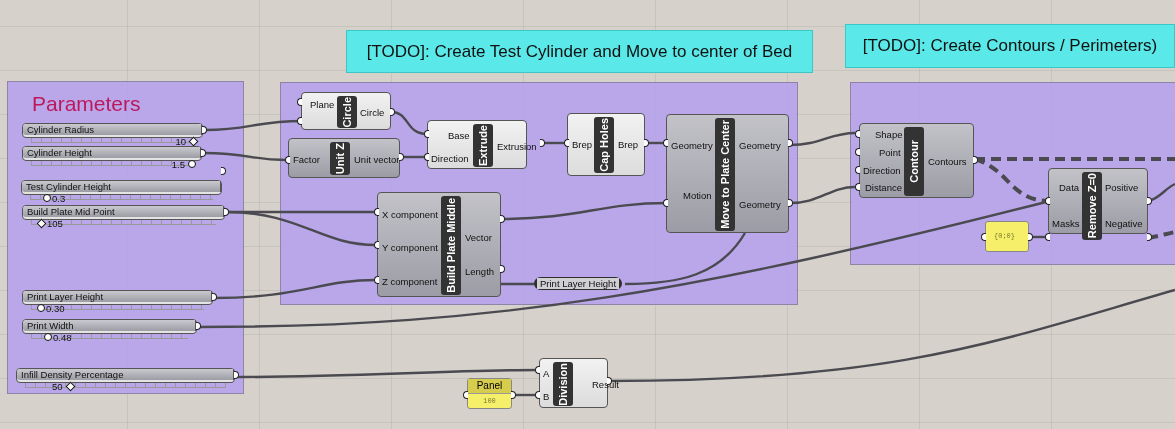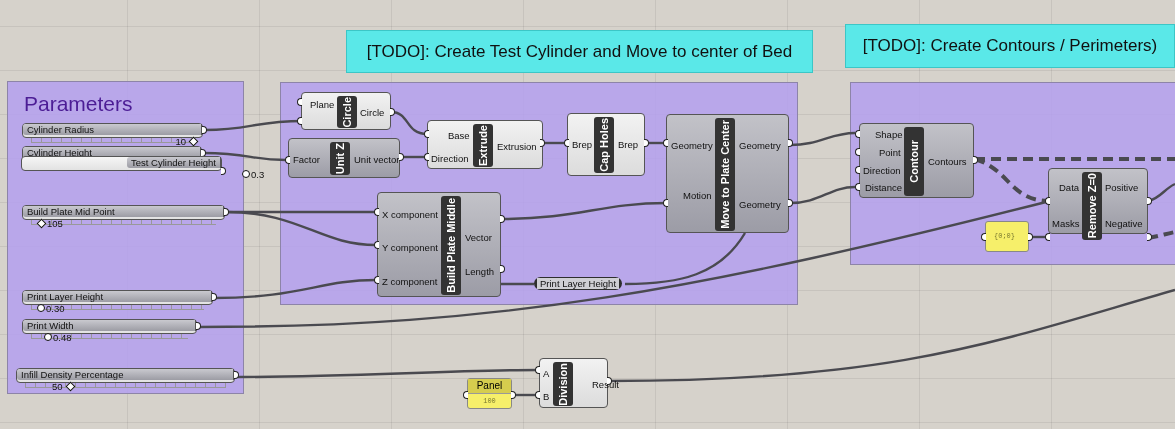--- a/index.html
+++ b/index.html
@@ -4,21 +4,21 @@
 <style>
   html,body{margin:0;padding:0;}
   body{width:1175px;height:429px;overflow:hidden;position:relative;background:#d6d2cb;font-family:"Liberation Sans",sans-serif;}
   .grid{position:absolute;inset:0;pointer-events:none;
     background-image:
       linear-gradient(to right, rgba(0,0,0,0.07) 1px, transparent 1px),
       linear-gradient(to bottom, rgba(0,0,0,0.07) 1px, transparent 1px);
     background-size:132px 44px;background-position:127px 26px;}
   .group{position:absolute;background:rgba(180,160,240,0.85);border:1px solid #8d84a8;box-sizing:border-box;}
   .scribble{position:absolute;background:#5ae8e8;border:1px solid #3cc6c6;font-size:17px;color:#111;box-sizing:border-box;display:flex;align-items:center;justify-content:center;white-space:nowrap;}
-  .group-title{position:absolute;font-size:21px;color:#4c1d95;}
+  .group-title{position:absolute;font-size:21px;color:#be185d;margin-left:8px;}
   .slider{position:absolute;height:15px;box-sizing:border-box;border:1px solid #555;border-radius:4px;background:linear-gradient(#f6f6f6,#e2e2e2);display:flex;font-size:9.5px;flex-direction:column;}
   .slider .lbl{background:linear-gradient(#c9c9cf,#9c9ca4);border-right:1px solid #555;padding:0 4px;display:flex;align-items:center;border-radius:3px 0 0 3px;color:#111;white-space:nowrap;}
   .slider .track{flex:1;position:relative;}
   .slider .ticks{position:absolute;left:8px;right:8px;top:3px;height:4px;border-bottom:1px solid #999;
     background-image:linear-gradient(to right,#999 1px,transparent 1px);background-size:10px 4px;}
   .slider .val{position:absolute;top:1px;font-size:9.5px;color:#111;}
   .slider .knob{position:absolute;top:2px;width:6px;height:6px;border:1.5px solid #111;border-radius:50%;background:#fff;}
   .slider .diamond{position:absolute;top:3px;width:5px;height:5px;border:1.3px solid #111;background:#fff;transform:rotate(45deg);}
   .port{position:absolute;width:5px;height:8px;border:1.5px solid #222;background:#fff;box-sizing:border-box;}
   .port.out{border-radius:0 5px 5px 0;border-left:none;}
@@ -91,21 +91,21 @@
 <div class="slider" style="left:22px;top:146px;width:180px;">
   <span class="lbl">Cylinder Height</span>
   <span class="track">
       <span class="ticks"></span>
       <span class="val" style="right:16px;">1.5</span>
       <span class="knob" style="right:5px;"></span>
     </span>
 </div>
 <div class="port out" style="left:201px;top:149px;"></div>
 
-<div class="slider" style="left:21px;top:156px;width:201px;align-items:flex-end;">
+<div class="slider" style="left:21px;top:180px;width:201px;">
   <span class="lbl">Test Cylinder Height</span>
   <span class="track">
       <span class="ticks"></span>
       <span class="knob" style="left:21px;"></span>
       <span class="val" style="left:30px;">0.3</span>
     </span>
 </div>
 <div class="port out" style="left:221px;top:167px;"></div>
 
 <div class="slider" style="left:22px;top:205px;width:203px;">
@@ -163,21 +163,21 @@
 <div class="comp dark" style="left:288px;top:138px;width:112px;height:40px;">
   <span class="pl" style="left:4px;top:15px;">Factor</span>
   <div class="name" style="left:41px;top:3px;width:20px;height:33px;">
       <span>Unit Z</span>
     </div>
   <span class="pl" style="left:65px;top:15px;">Unit vector</span>
 </div>
 <div class="port in" style="left:285px;top:156px;"></div>
 <div class="port out" style="left:399px;top:153px;"></div>
 
-<div class="comp light" style="left:427px;top:120px;width:116px;height:49px;">
+<div class="comp light" style="left:427px;top:120px;width:100px;height:49px;">
   <span class="pl" style="left:20px;top:9px;">Base</span>
   <span class="pl" style="left:3px;top:32px;">Direction</span>
   <div class="name" style="left:45px;top:3px;width:20px;height:43px;">
       <span>Extrude</span>
     </div>
   <span class="pl" style="left:69px;top:20px;">Extrusion</span>
 </div>
 <div class="port in" style="left:424px;top:130px;"></div>
 <div class="port in" style="left:424px;top:153px;"></div>
 <div class="port out" style="left:540px;top:139px;"></div>

